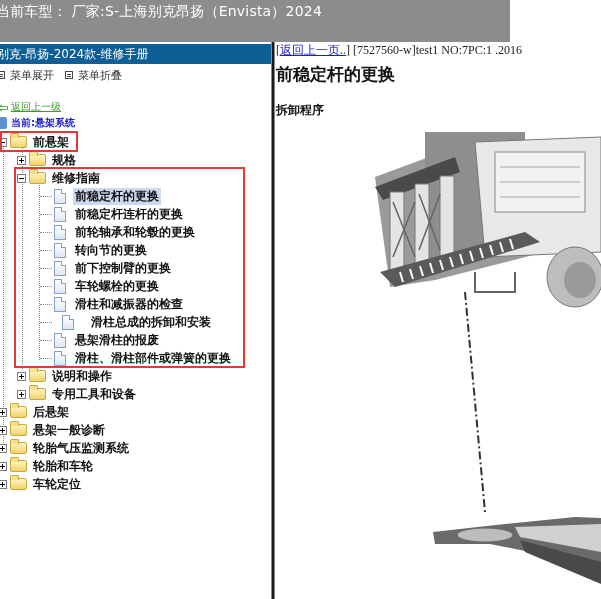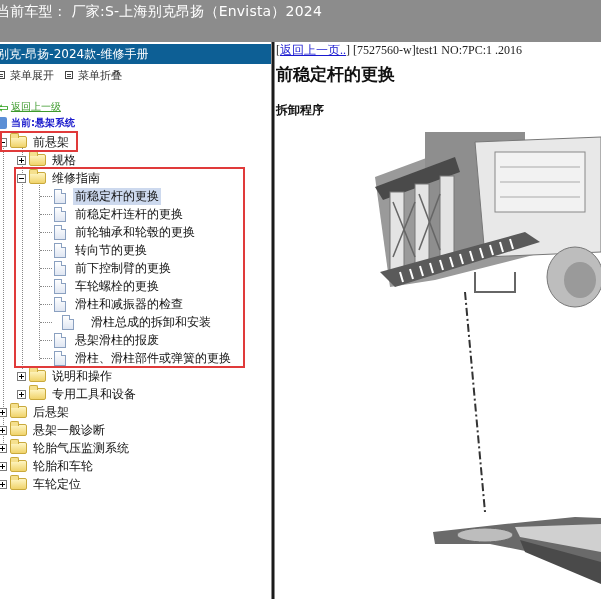--- a/index.html
+++ b/index.html
@@ -1,20 +1,20 @@
 <!DOCTYPE html>
 <html><head>
 <meta charset="utf-8">
 <style>
   * { box-sizing: border-box; margin: 0; padding: 0; }
   html, body { width: 601px; height: 599px; overflow: hidden; background: #ffffff; }
   body { font-family: "DejaVu Sans", "Liberation Sans", sans-serif; position: relative; }
 
   .topbar {
-    position: absolute; left: 0; top: 0; width: 601px; height: 42px;
+    position: absolute; left: 0; top: 0; width: 510px; height: 42px;
     background: #8c8c8c; color: #ffffff;
   }
   .topbar .title {
     position: absolute; left: -4px; top: 3px; font-size: 14px; white-space: nowrap;
     letter-spacing: 0.2px;
   }
 
   .left-pane {
     position: absolute; left: 0; top: 42px; width: 271px; height: 557px;
     background: #ffffff; overflow: hidden;
@@ -67,21 +67,21 @@
   .folder::before {
     content: ""; position: absolute; left: -1px; top: -4px; width: 7px; height: 4px;
     background: #f5e08e; border: 1px solid #c9a93c; border-bottom: none; border-radius: 2px 2px 0 0;
   }
   .doc {
     width: 12px; height: 15px; background: linear-gradient(#ffffff, #dfe6f2); border: 1px solid #8aa0c0;
     margin-right: 7px; flex: none; position: relative;
   }
   .doc::after { content:""; position:absolute; right:-1px; top:-1px; width:4px; height:4px; background:#fff; border-left:1px solid #8aa0c0; border-bottom:1px solid #8aa0c0; }
   .dot-h { width: 12px; border-top: 1px dotted #888; margin-right: 2px; flex: none; }
-  .label { padding: 0 2px; }
+  .label { padding: 0 2px; font-weight: bold; }
   .label.selected { background: #cdd9ee; }
   .vline { position: absolute; border-left: 1px dotted #888; }
 
   .hl-box { position: absolute; border: 2px solid #e03a3a; }
 
   .divider {
     position: absolute; left: 271px; top: 42px; width: 4px; height: 557px;
     background: linear-gradient(to right, #8a8a8a 0, #8a8a8a 1px, #1a1a1a 1px, #1a1a1a 3px, #8a8a8a 3px);
   }
 

